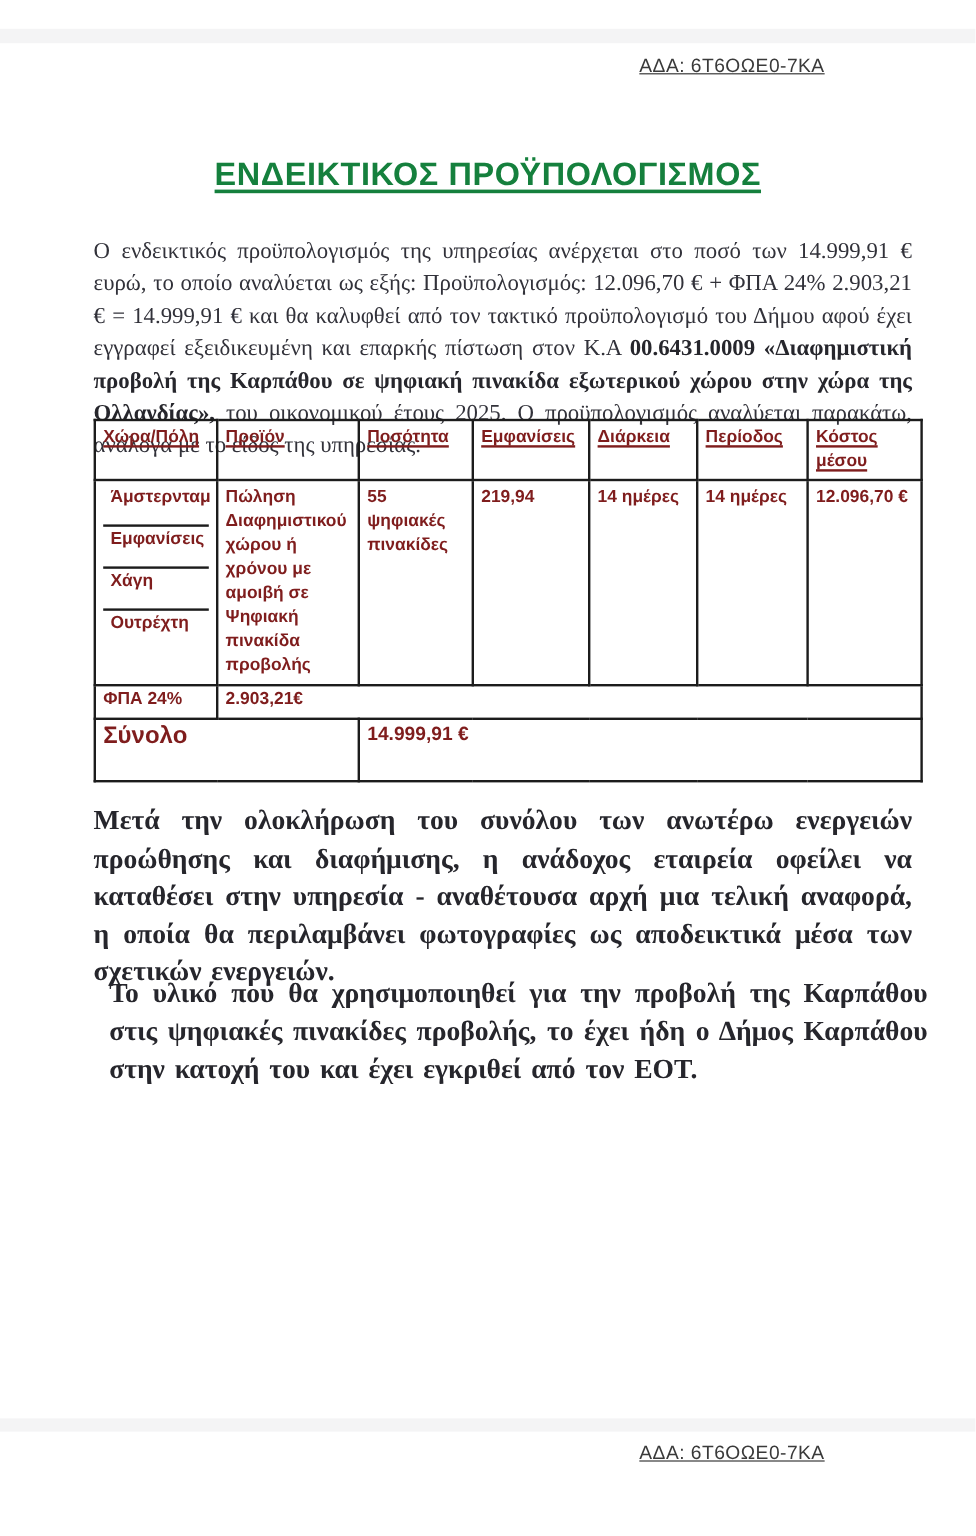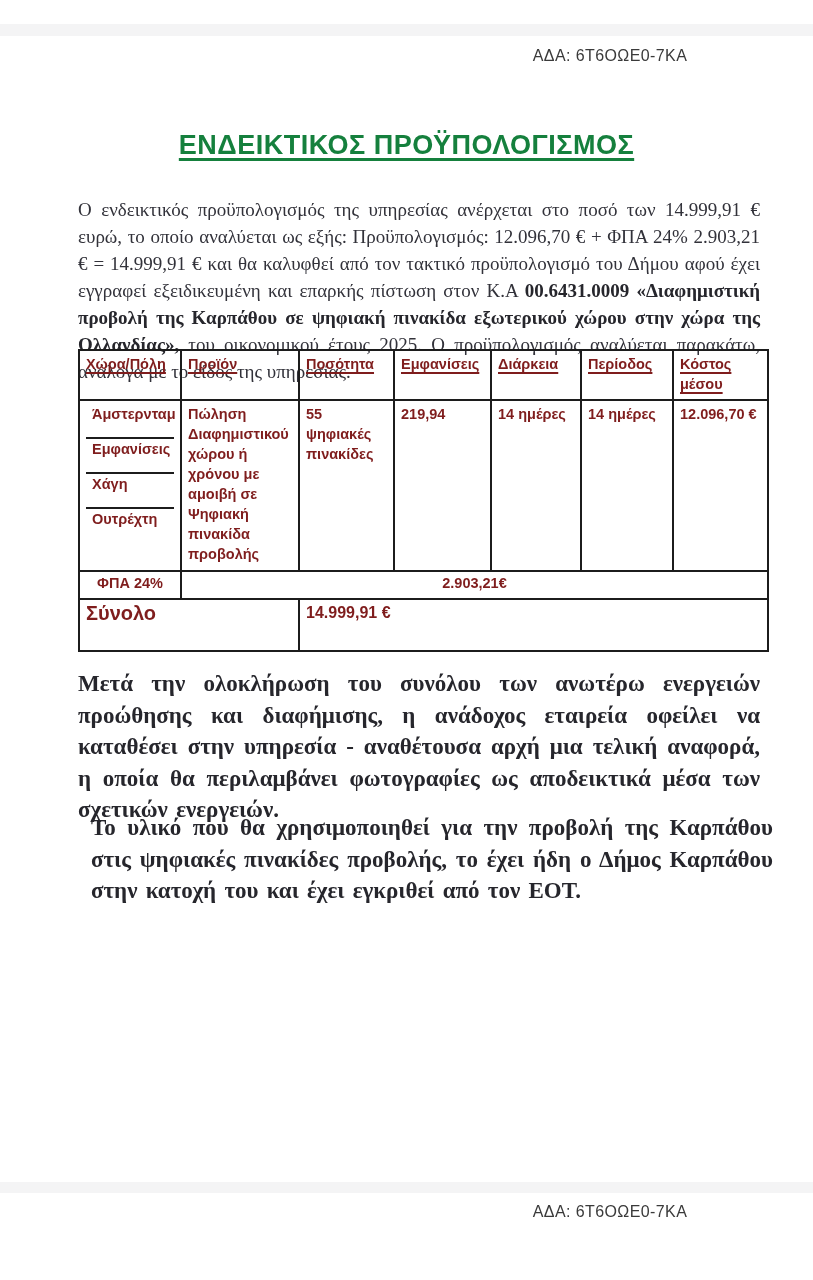--- a/index.html
+++ b/index.html
@@ -12,21 +12,21 @@
     color:#32323a;
   }
   .band{position:absolute;left:0;width:813px;background:#f4f4f5;}
   .band-top{top:24px;height:12px;}
   .band-bottom{top:1182px;height:11px;}
 
   .ada{
     position:absolute;left:450px;width:320px;
     text-align:center;
     font-family:"Liberation Sans", sans-serif;
-    font-size:16px;color:#3a3a3a;letter-spacing:0.4px;
+    font-size:16px;color:#3a3a3a;letter-spacing:0.4px;text-decoration:underline;
   }
   .ada-top{top:47px;}
   .ada-bottom{top:1203px;}
 
   .title{
     position:absolute;top:130px;left:0;width:813px;
     margin:0;text-align:center;
     font-family:"Liberation Sans", sans-serif;
     font-weight:bold;font-size:27px;color:#15803d;
     letter-spacing:0.5px;
@@ -62,21 +62,21 @@
   tr.hdr th{height:42px;}
   tr.hdr th .u{
     text-decoration:underline;
     text-decoration-thickness:2px;
     text-underline-offset:3px;
   }
   tr.body td{height:163px;}
   td.cities-cell{padding:0;}
   .city{height:19px;line-height:19px;padding:1px 0 13px 6px;}
   .city-b{border-bottom:2px solid #1c1c1c;}
-  tr.vat td{height:22px;line-height:18px;padding-top:2px;padding-bottom:2px;text-align:center;}
+  tr.vat td{height:22px;line-height:18px;padding-top:2px;padding-bottom:2px;}
   td.vat-val{text-align:right;padding-right:4px;margin-left:28px;}
   tr.total td{height:44px;border-radius:20px;}
   td.total-label{font-size:20px;line-height:22px;}
   td.total-val{vertical-align:bottom;font-size:16px;padding-bottom:6px;padding-left:8px;}
 
   .note{
     position:absolute;left:78px;width:682px;margin:0;
     font-size:23px;line-height:31.5px;
     font-weight:bold;color:#26262c;
     text-align:justify;

